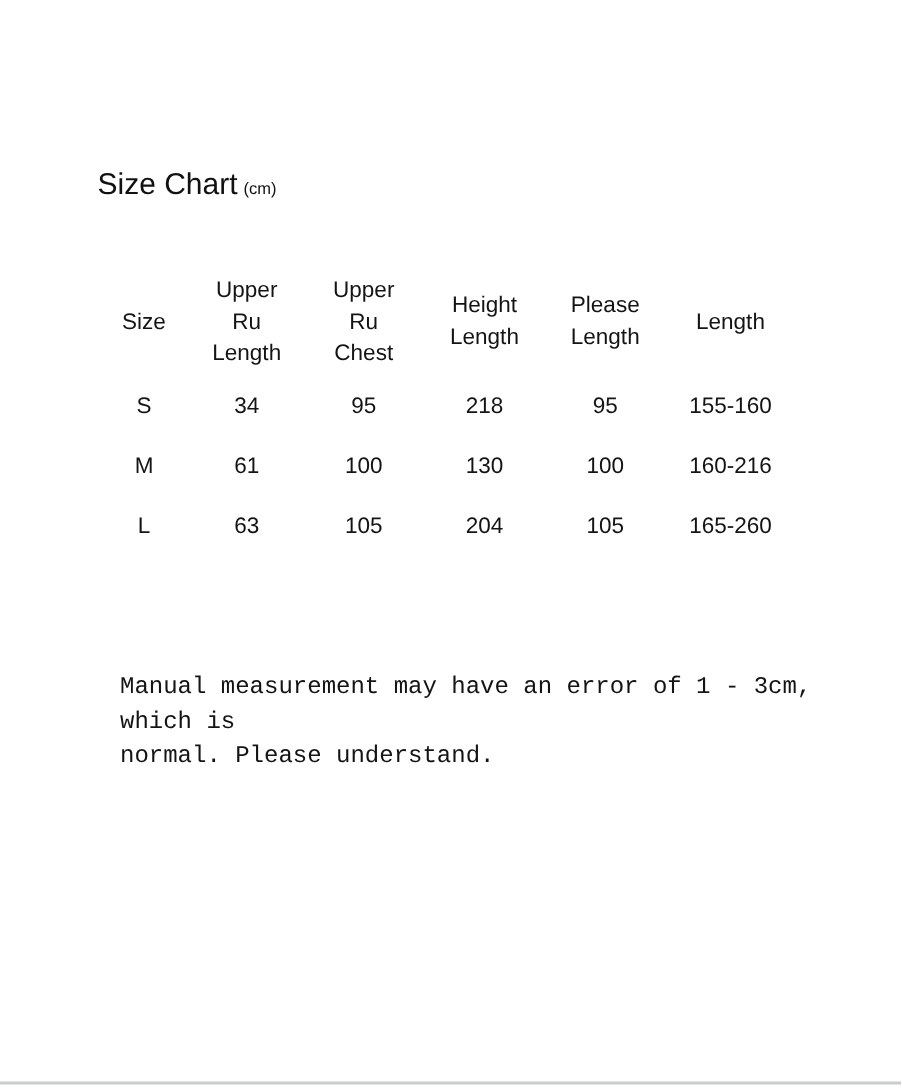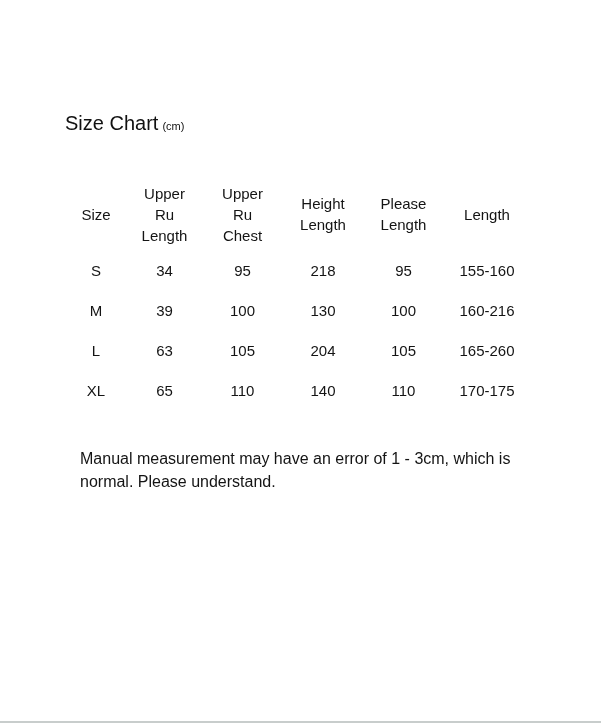--- a/index.html
+++ b/index.html
@@ -62,20 +62,21 @@
   }
   .note {
     position: absolute;
     top: 447px;
     left: 80px;
     width: 470px;
     font-size: 16px;
     line-height: 23px;
     white-space: pre-line;
     color: #141414;
+    font-family: Liberation Mono, monospace;
   }
   .bottom-divider {
     position: absolute;
     left: 0;
     top: 721px;
     width: 601px;
     height: 2px;
     background: #c8cdcc;
   }
 </style>
@@ -117,42 +118,34 @@
         <tr>
           <td>S</td>
           <td>34</td>
           <td>95</td>
           <td>218</td>
           <td>95</td>
           <td>155-160</td>
         </tr>
         <tr>
           <td>M</td>
-          <td>39</td>
+          <td>61</td>
           <td>100</td>
           <td>130</td>
           <td>100</td>
           <td>160-216</td>
         </tr>
         <tr>
           <td>L</td>
           <td>63</td>
           <td>105</td>
           <td>204</td>
           <td>105</td>
           <td>165-260</td>
         </tr>
-        <tr>
-          <td>XL</td>
-          <td>65</td>
-          <td>110</td>
-          <td>140</td>
-          <td>110</td>
-          <td>170-175</td>
-        </tr>
       </tbody>
   </table>
 
   <p class="note">Manual measurement may have an error of 1 - 3cm, which is
 normal. Please understand.</p>
 
   <div class="bottom-divider"></div>
 
 </div>
 

